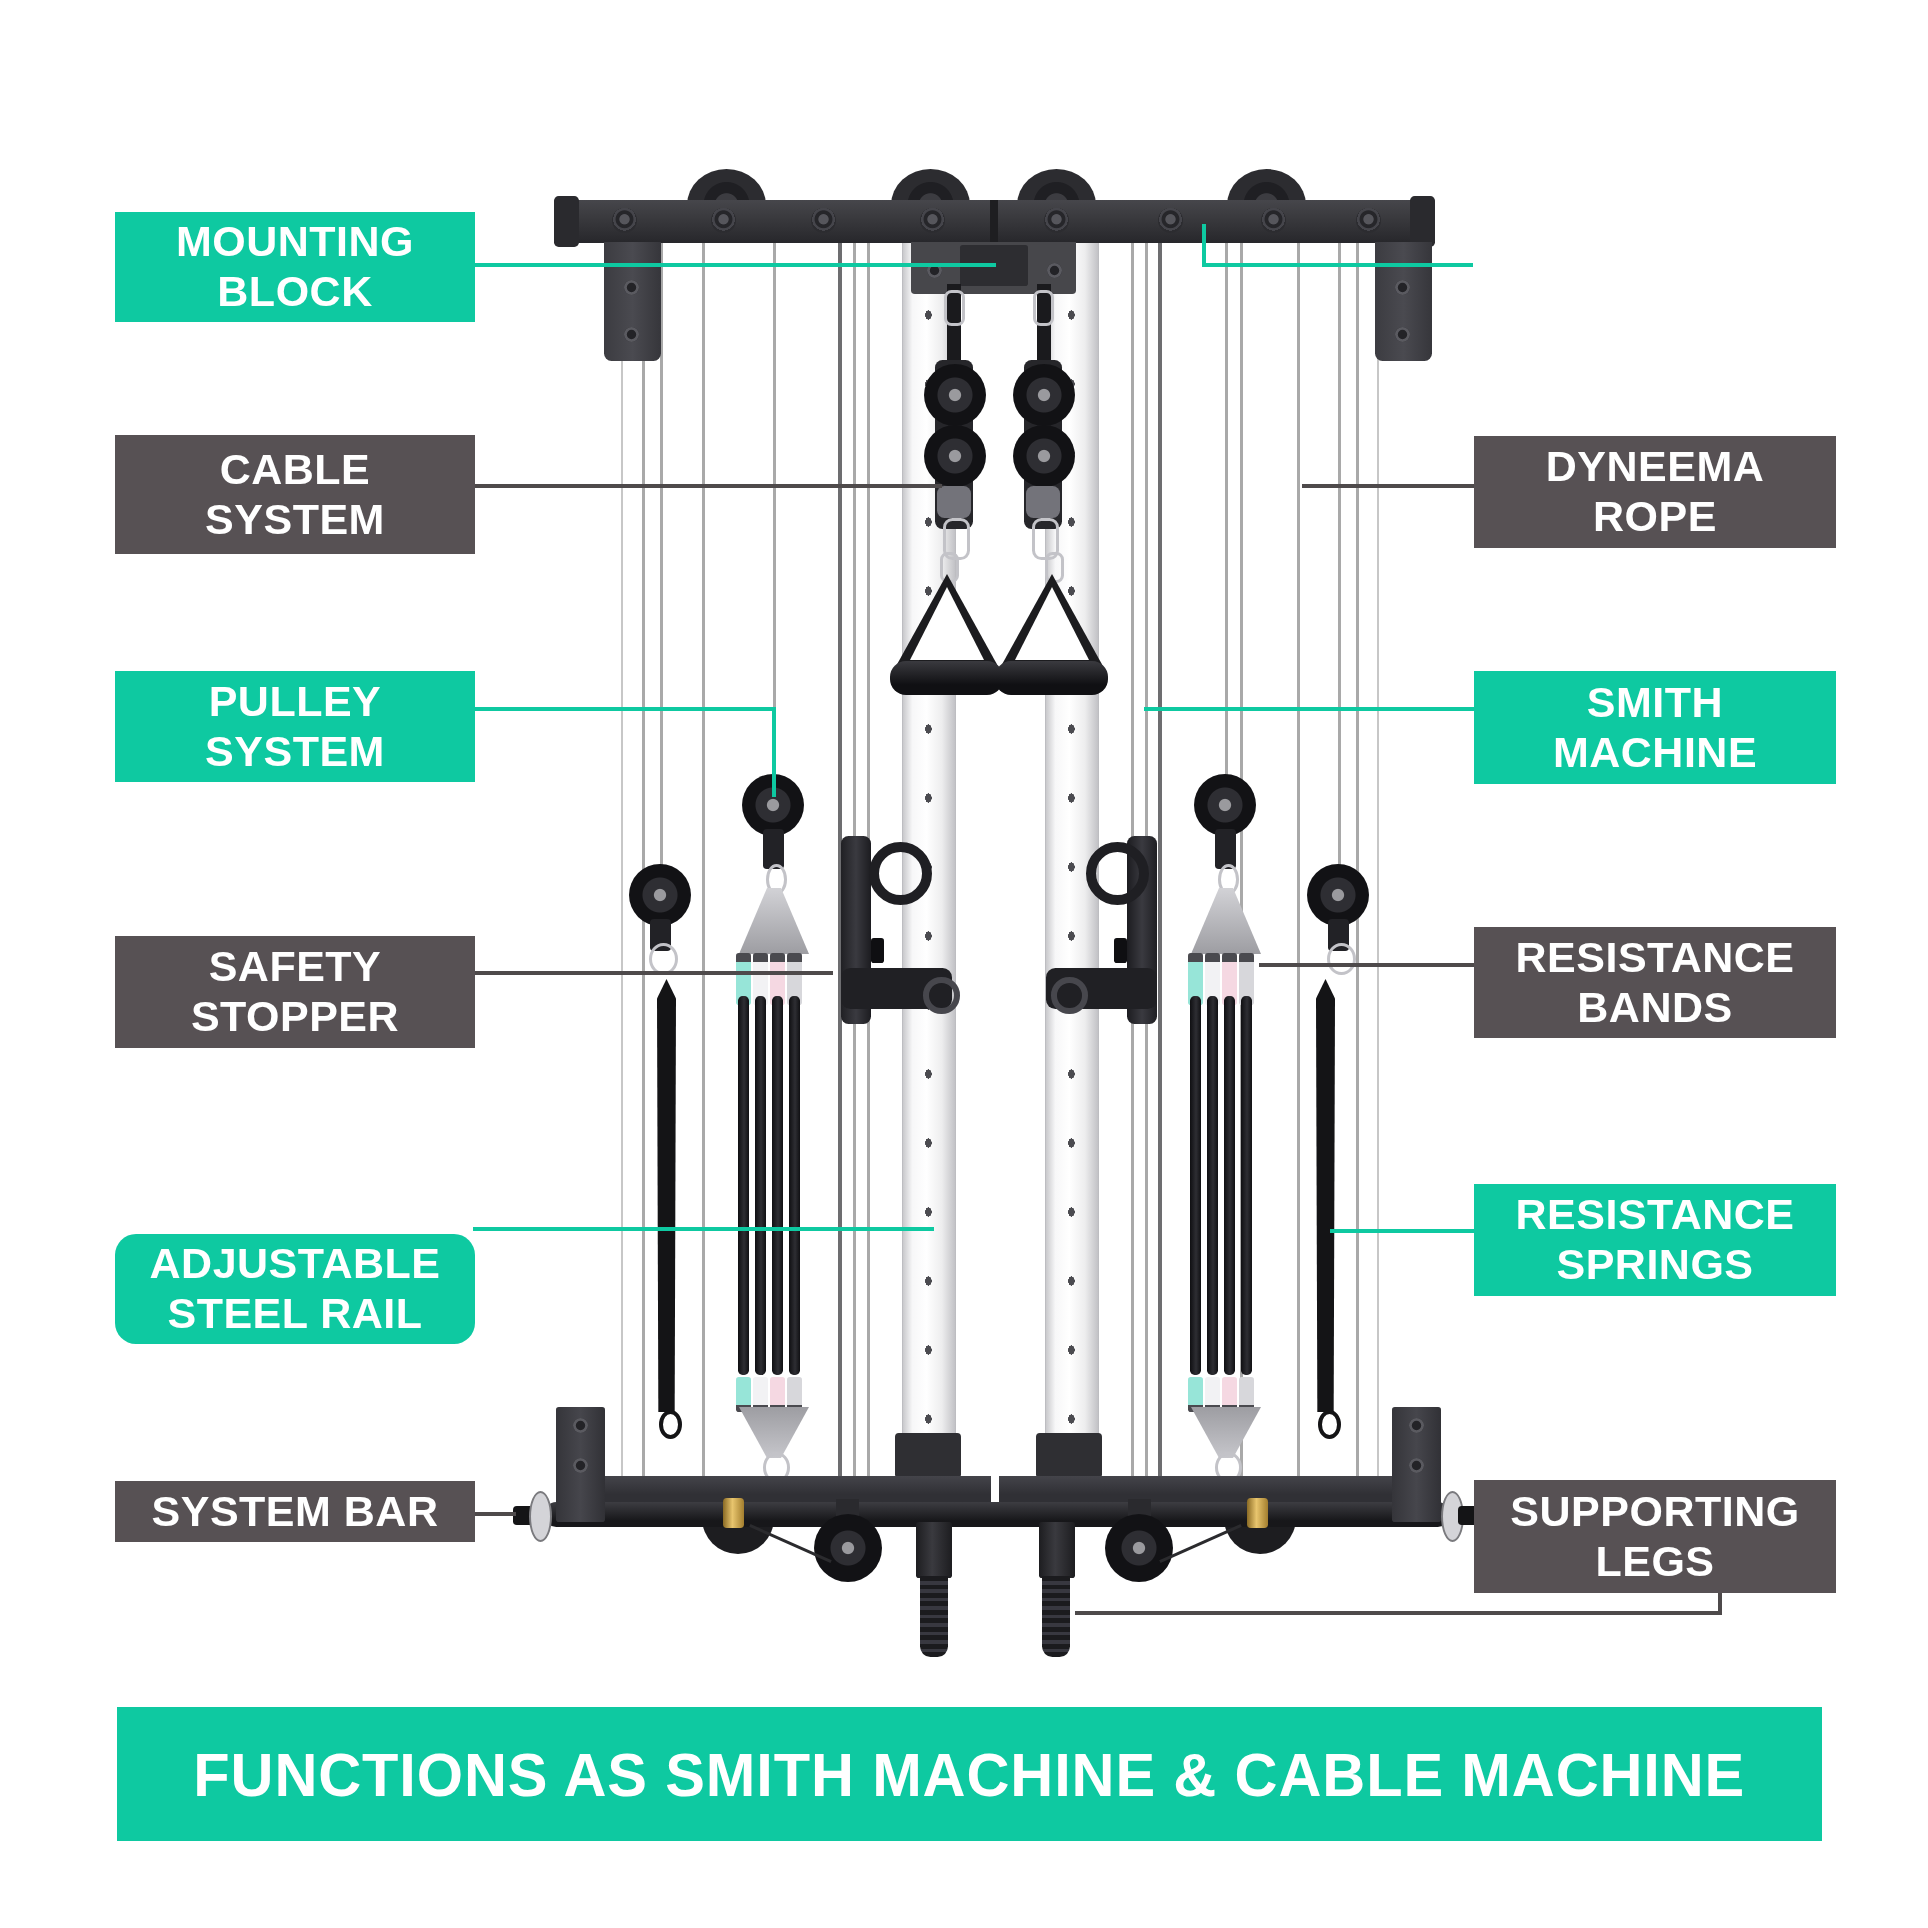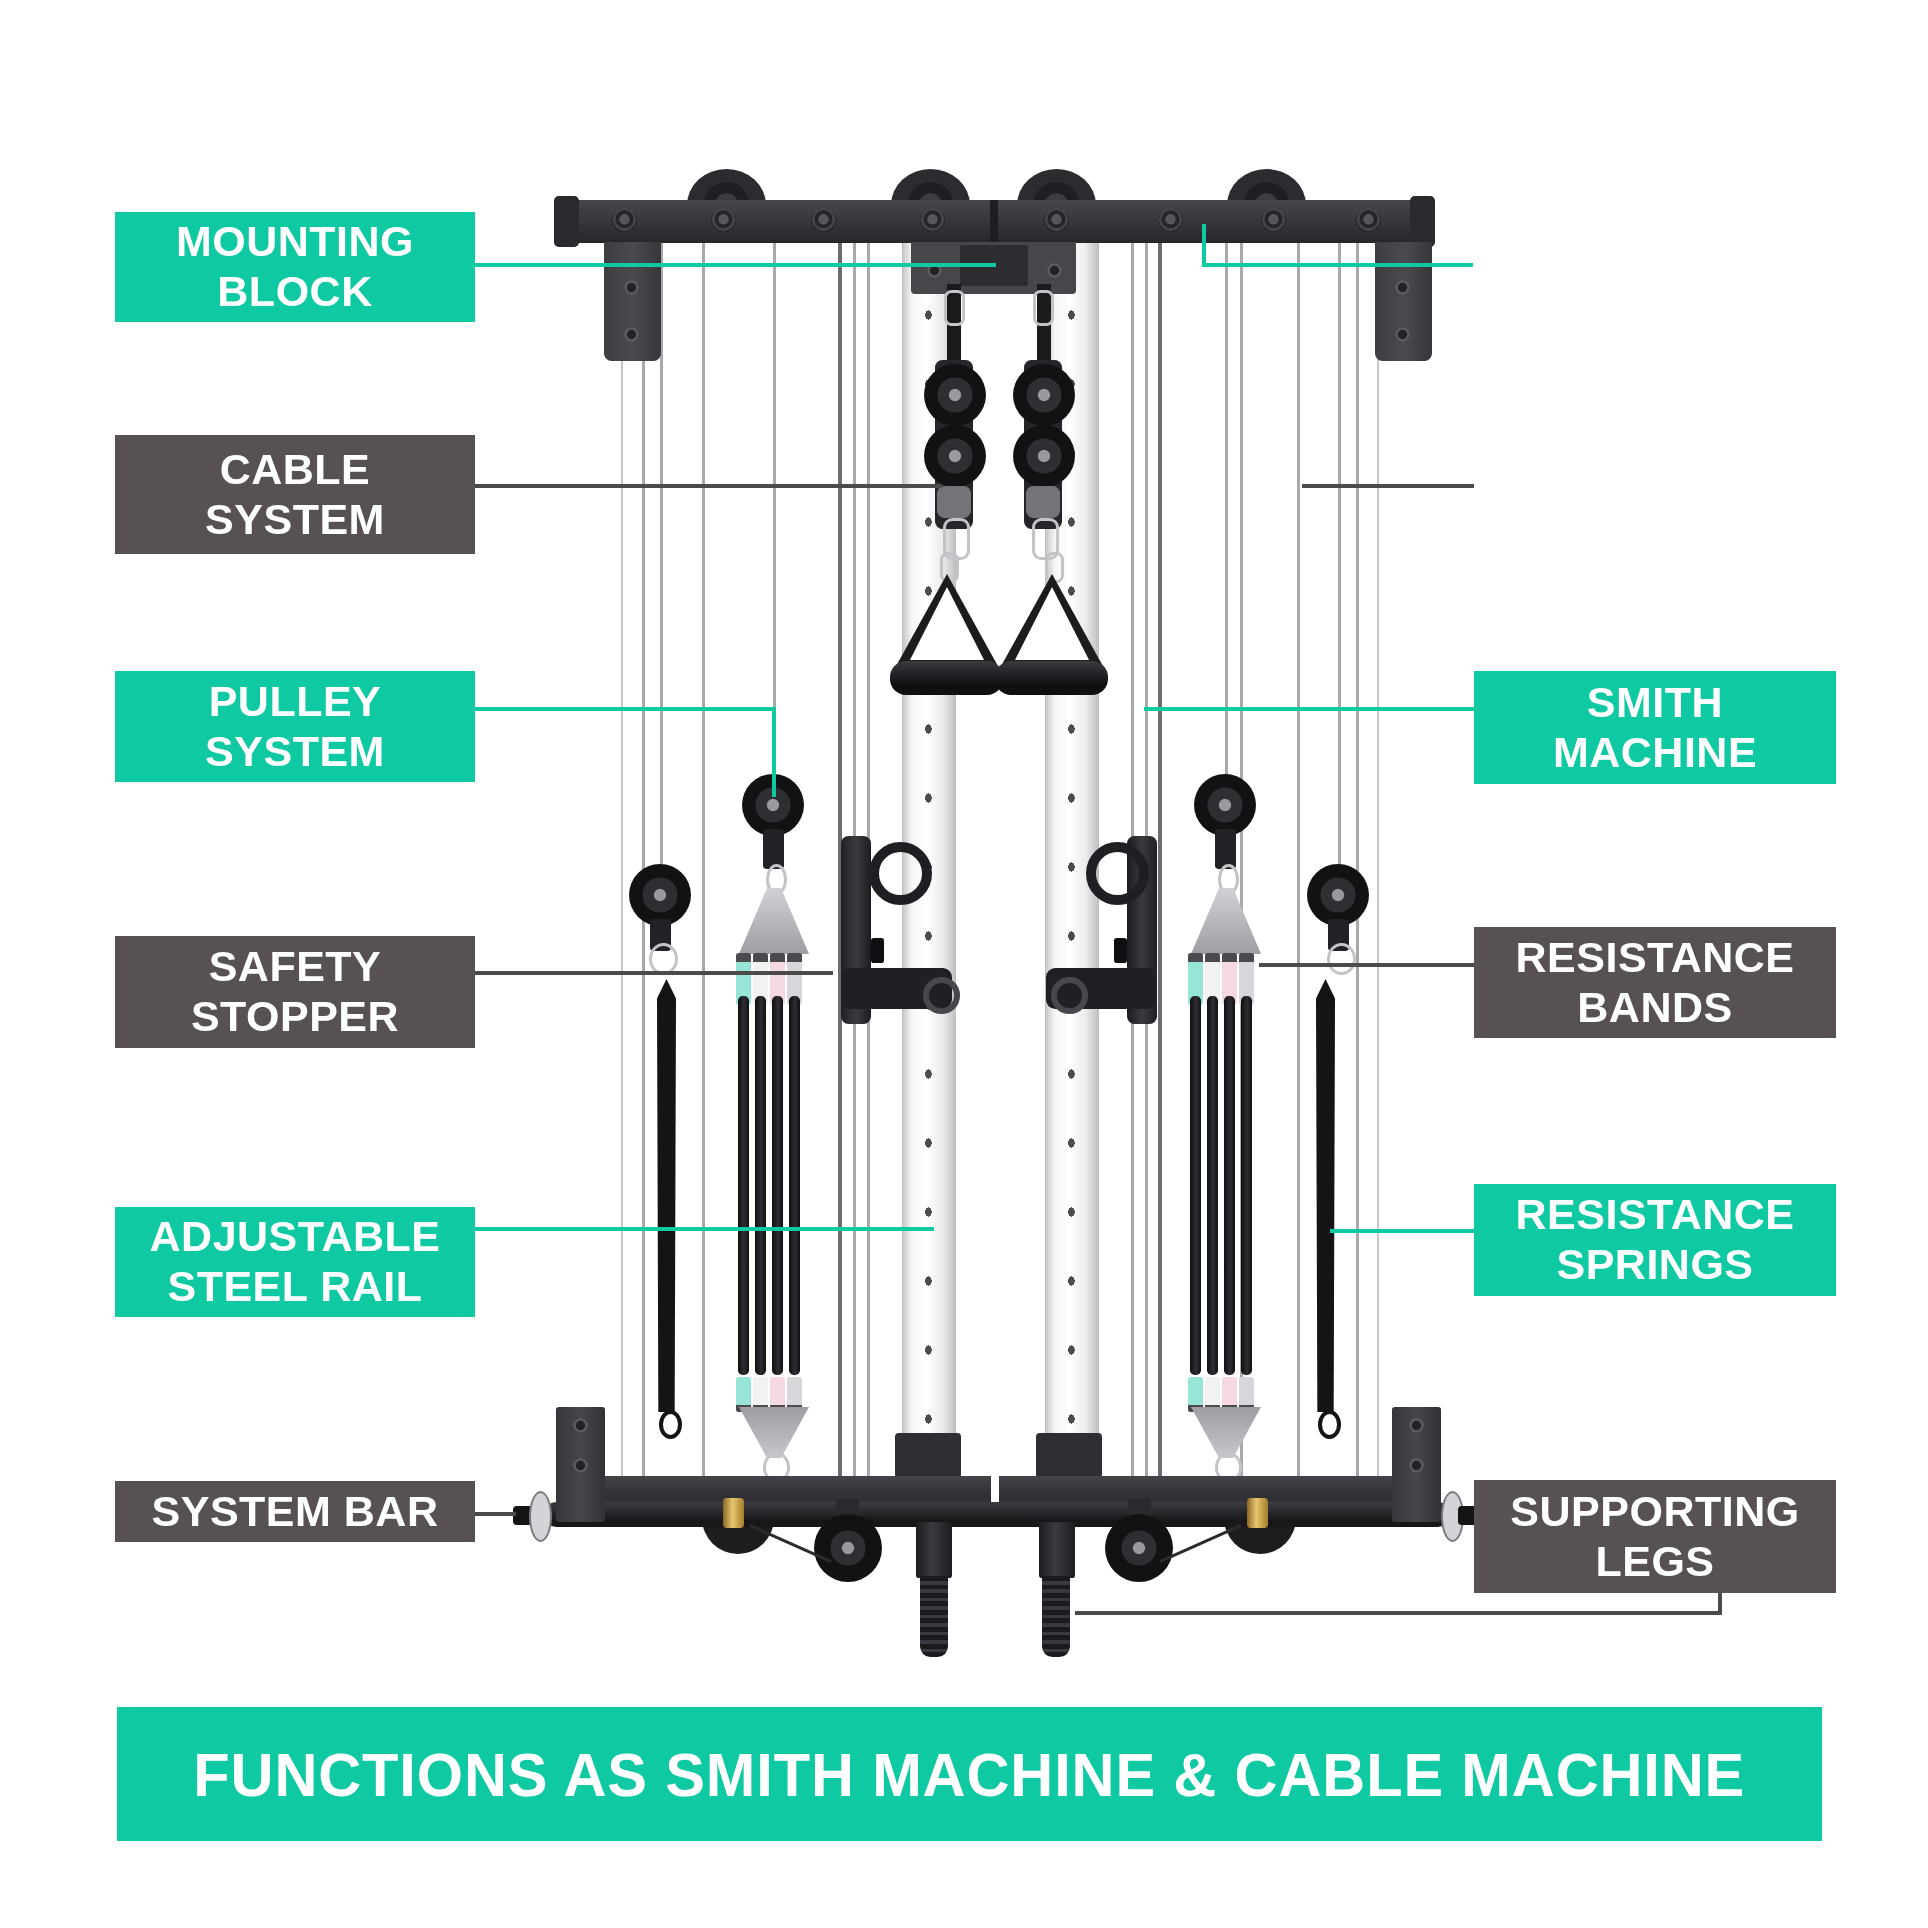--- a/index.html
+++ b/index.html
@@ -10,21 +10,21 @@
        color:#ffffff;font-weight:bold;font-size:43px;line-height:1.16;letter-spacing:0.5px;
        white-space:pre-line;}
   .teal{background:#0ec9a1;}
   .gray{background:#575154;}
   .lL{left:115px;width:360px;}
   .lR{left:1474px;width:362px;}
   #lbl-mounting{top:165px;height:110px;}
   #lbl-cable{top:388px;height:119px;}
   #lbl-pulley{top:624px;height:111px;}
   #lbl-safety{top:889px;height:112px;}
-  #lbl-rail{top:1160px;height:110px;}
+  #lbl-rail{top:1187px;height:110px;border-radius:21px;}
   #lbl-smithbar{top:1434px;height:61px;}
   #lbl-foldable{top:163px;height:112px;}
   #lbl-dyneema{top:389px;height:112px;}
   #lbl-smithmachine{top:624px;height:113px;}
   #lbl-rbands{top:880px;height:111px;}
   #lbl-rsprings{top:1137px;height:112px;}
   #lbl-legs{top:1433px;height:113px;}
   
   .ln{position:absolute;}
   .lnT{background:#0ec9a1;}
@@ -271,20 +271,22 @@
 BLOCK</div>
   <div class="lbl gray lL" id="lbl-cable">CABLE
 SYSTEM</div>
   <div class="lbl teal lL" id="lbl-pulley">PULLEY
 SYSTEM</div>
   <div class="lbl gray lL" id="lbl-safety">SAFETY
 STOPPER</div>
   <div class="lbl teal lL" id="lbl-rail">ADJUSTABLE
 STEEL RAIL</div>
   <div class="lbl gray lL" id="lbl-smithbar">SYSTEM BAR</div>
+  <div class="lbl gray lR" id="lbl-dyneema">DYNEEMA
+ROPE</div>
   <div class="lbl teal lR" id="lbl-smithmachine">SMITH
 MACHINE</div>
   <div class="lbl gray lR" id="lbl-rbands">RESISTANCE
 BANDS</div>
   <div class="lbl teal lR" id="lbl-rsprings">RESISTANCE
 SPRINGS</div>
   <div class="lbl gray lR" id="lbl-legs">SUPPORTING
 LEGS</div>
 
   <div id="banner">

